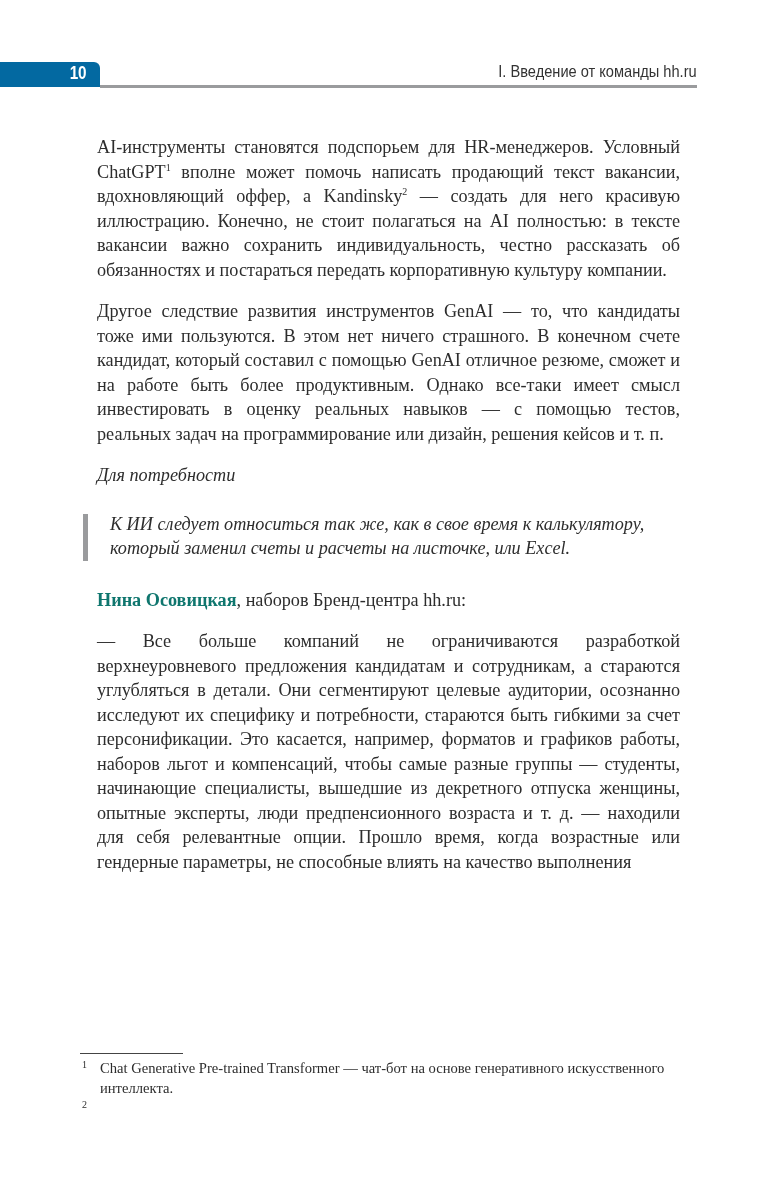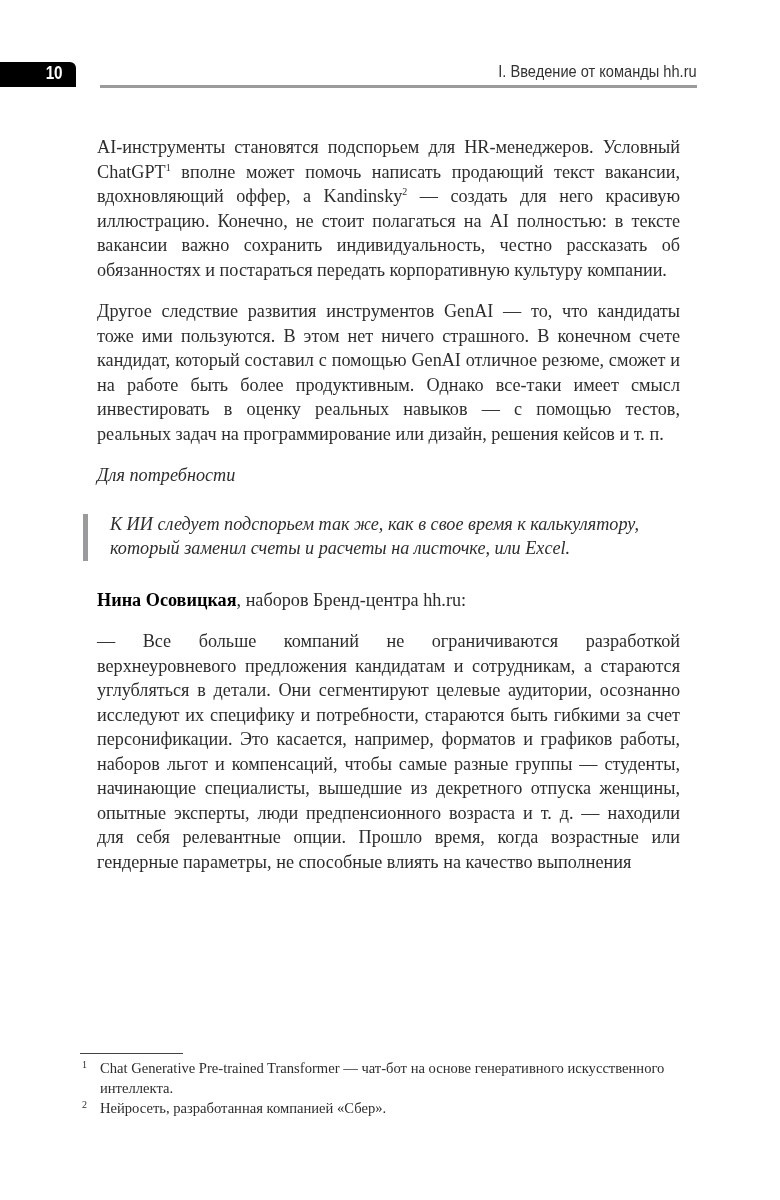--- a/index.html
+++ b/index.html
@@ -1,19 +1,19 @@
 <!DOCTYPE html>
 <html><head>
 <meta charset="utf-8">
 <style>
   html, body { margin: 0; padding: 0; background: #ffffff; }
   body { width: 780px; height: 1200px; position: relative; overflow: hidden; color: #2b2b2b; }
   .header-tab {
-    position: absolute; left: 0; top: 62px; width: 76px; height: 25px;
-    background: #000000; border-top-right-radius: 6px;
+    position: absolute; left: 0; top: 62px; width: 100px; height: 25px;
+    background: #0369a1; border-top-right-radius: 6px;
   }
   .page-number {
     position: absolute; right: 14px; top: 1px;
     font-family: "Liberation Sans", sans-serif; font-weight: bold; font-size: 18px;
     color: #ffffff; letter-spacing: -0.5px; transform: scaleX(0.85); transform-origin: right center;
   }
   .header-rule {
     position: absolute; left: 100px; top: 85px; width: 597px; height: 3px; background: #9a9b9d;
   }
   .header-title {
@@ -31,21 +31,21 @@
   .subheading { font-style: italic; margin-bottom: 12px !important; }
   sup { font-size: 10px; line-height: 0; vertical-align: 7px; }
   .quote {
     position: relative; margin: 24px 0 27px 0 !important; padding-left: 30px;
     font-style: italic; text-align: left;
   }
   .quote-bar {
     position: absolute; left: 3px; top: 2px; width: 5px; height: 47px; background: #9a9b9d;
   }
   .author { margin-bottom: 12px !important; text-align: left; }
-  .author b { font-weight: bold; color: #000000; }
+  .author b { font-weight: bold; color: #0f766e; }
   .footnote-rule {
     position: absolute; left: 80px; top: 1053px; width: 103px; height: 1px; background: #444;
   }
   .footnotes {
     position: absolute; left: 80px; top: 1058px; width: 617px;
     font-family: "Liberation Serif", serif; font-size: 14.6px; line-height: 20px; color: #2d2d2d;
   }
   .footnote { position: relative; padding-left: 20px; margin: 0; }
   .footnote .fn-num { position: absolute; left: 2px; top: 0; font-size: 10px; line-height: 14px; }
 </style>
@@ -62,31 +62,30 @@
   <p class="para"><span>AI-инструменты становятся подспорьем для HR-менеджеров. Условный ChatGPT</span><sup>1</sup><span> вполне может помочь написать продающий текст вакансии, вдохновляющий оффер, а Kandinsky</span><sup>2</sup><span> — создать для него красивую иллюстрацию. Конечно, не стоит полагаться на AI полностью: в тексте вакансии важно сохранить индивидуальность, честно рассказать об обязанностях и постараться передать корпоративную культуру компании.</span></p>
 
 
   <p class="para">Другое следствие развития инструментов GenAI — то, что кандидаты тоже ими пользуются. В этом нет ничего страшного. В конечном счете кандидат, который составил с помощью GenAI отличное резюме, сможет и на работе быть более продуктивным. Однако все-таки имеет смысл инвестировать в оценку реальных навыков — с помощью тестов, реальных задач на программирование или дизайн, решения кейсов и т. п.</p>
 
   <p class="subheading">Для потребности</p>
 
 
   <div class="quote">
     <div class="quote-bar"></div>
-    <span>К ИИ следует подспорьем так же, как в свое время к калькулятору, который заменил счеты и расчеты на листочке, или Excel.</span>
+    <span>К ИИ следует относиться так же, как в свое время к калькулятору, который заменил счеты и расчеты на листочке, или Excel.</span>
   </div>
 
   <p class="author"><b>Нина Осовицкая</b><span>, наборов Бренд-центра hh.ru:</span></p>
 
   <p class="para">— Все больше компаний не ограничиваются разработкой верхнеуровневого предложения кандидатам и сотрудникам, а стараются углубляться в детали. Они сегментируют целевые аудитории, осознанно исследуют их специфику и потребности, стараются быть гибкими за счет персонификации. Это касается, например, форматов и графиков работы, наборов льгот и компенсаций, чтобы самые разные группы — студенты, начинающие специалисты, вышедшие из декретного отпуска женщины, опытные эксперты, люди предпенсионного возраста и т. д. — находили для себя релевантные опции. Прошло время, когда возрастные или гендерные параметры, не способные влиять на качество выполнения</p>
 </div>
 
 <div class="footnote-rule"></div>
 <div class="footnotes">
   <p class="footnote">
     <span class="fn-num">1</span>
     <span>Chat Generative Pre-trained Transformer — чат-бот на основе генеративного искусственного интеллекта.</span>
   </p>
   <p class="footnote">
     <span class="fn-num">2</span>
-    <span>Нейросеть, разработанная компанией «Сбер».</span>
   </p>
 </div>
 
 </body></html>

